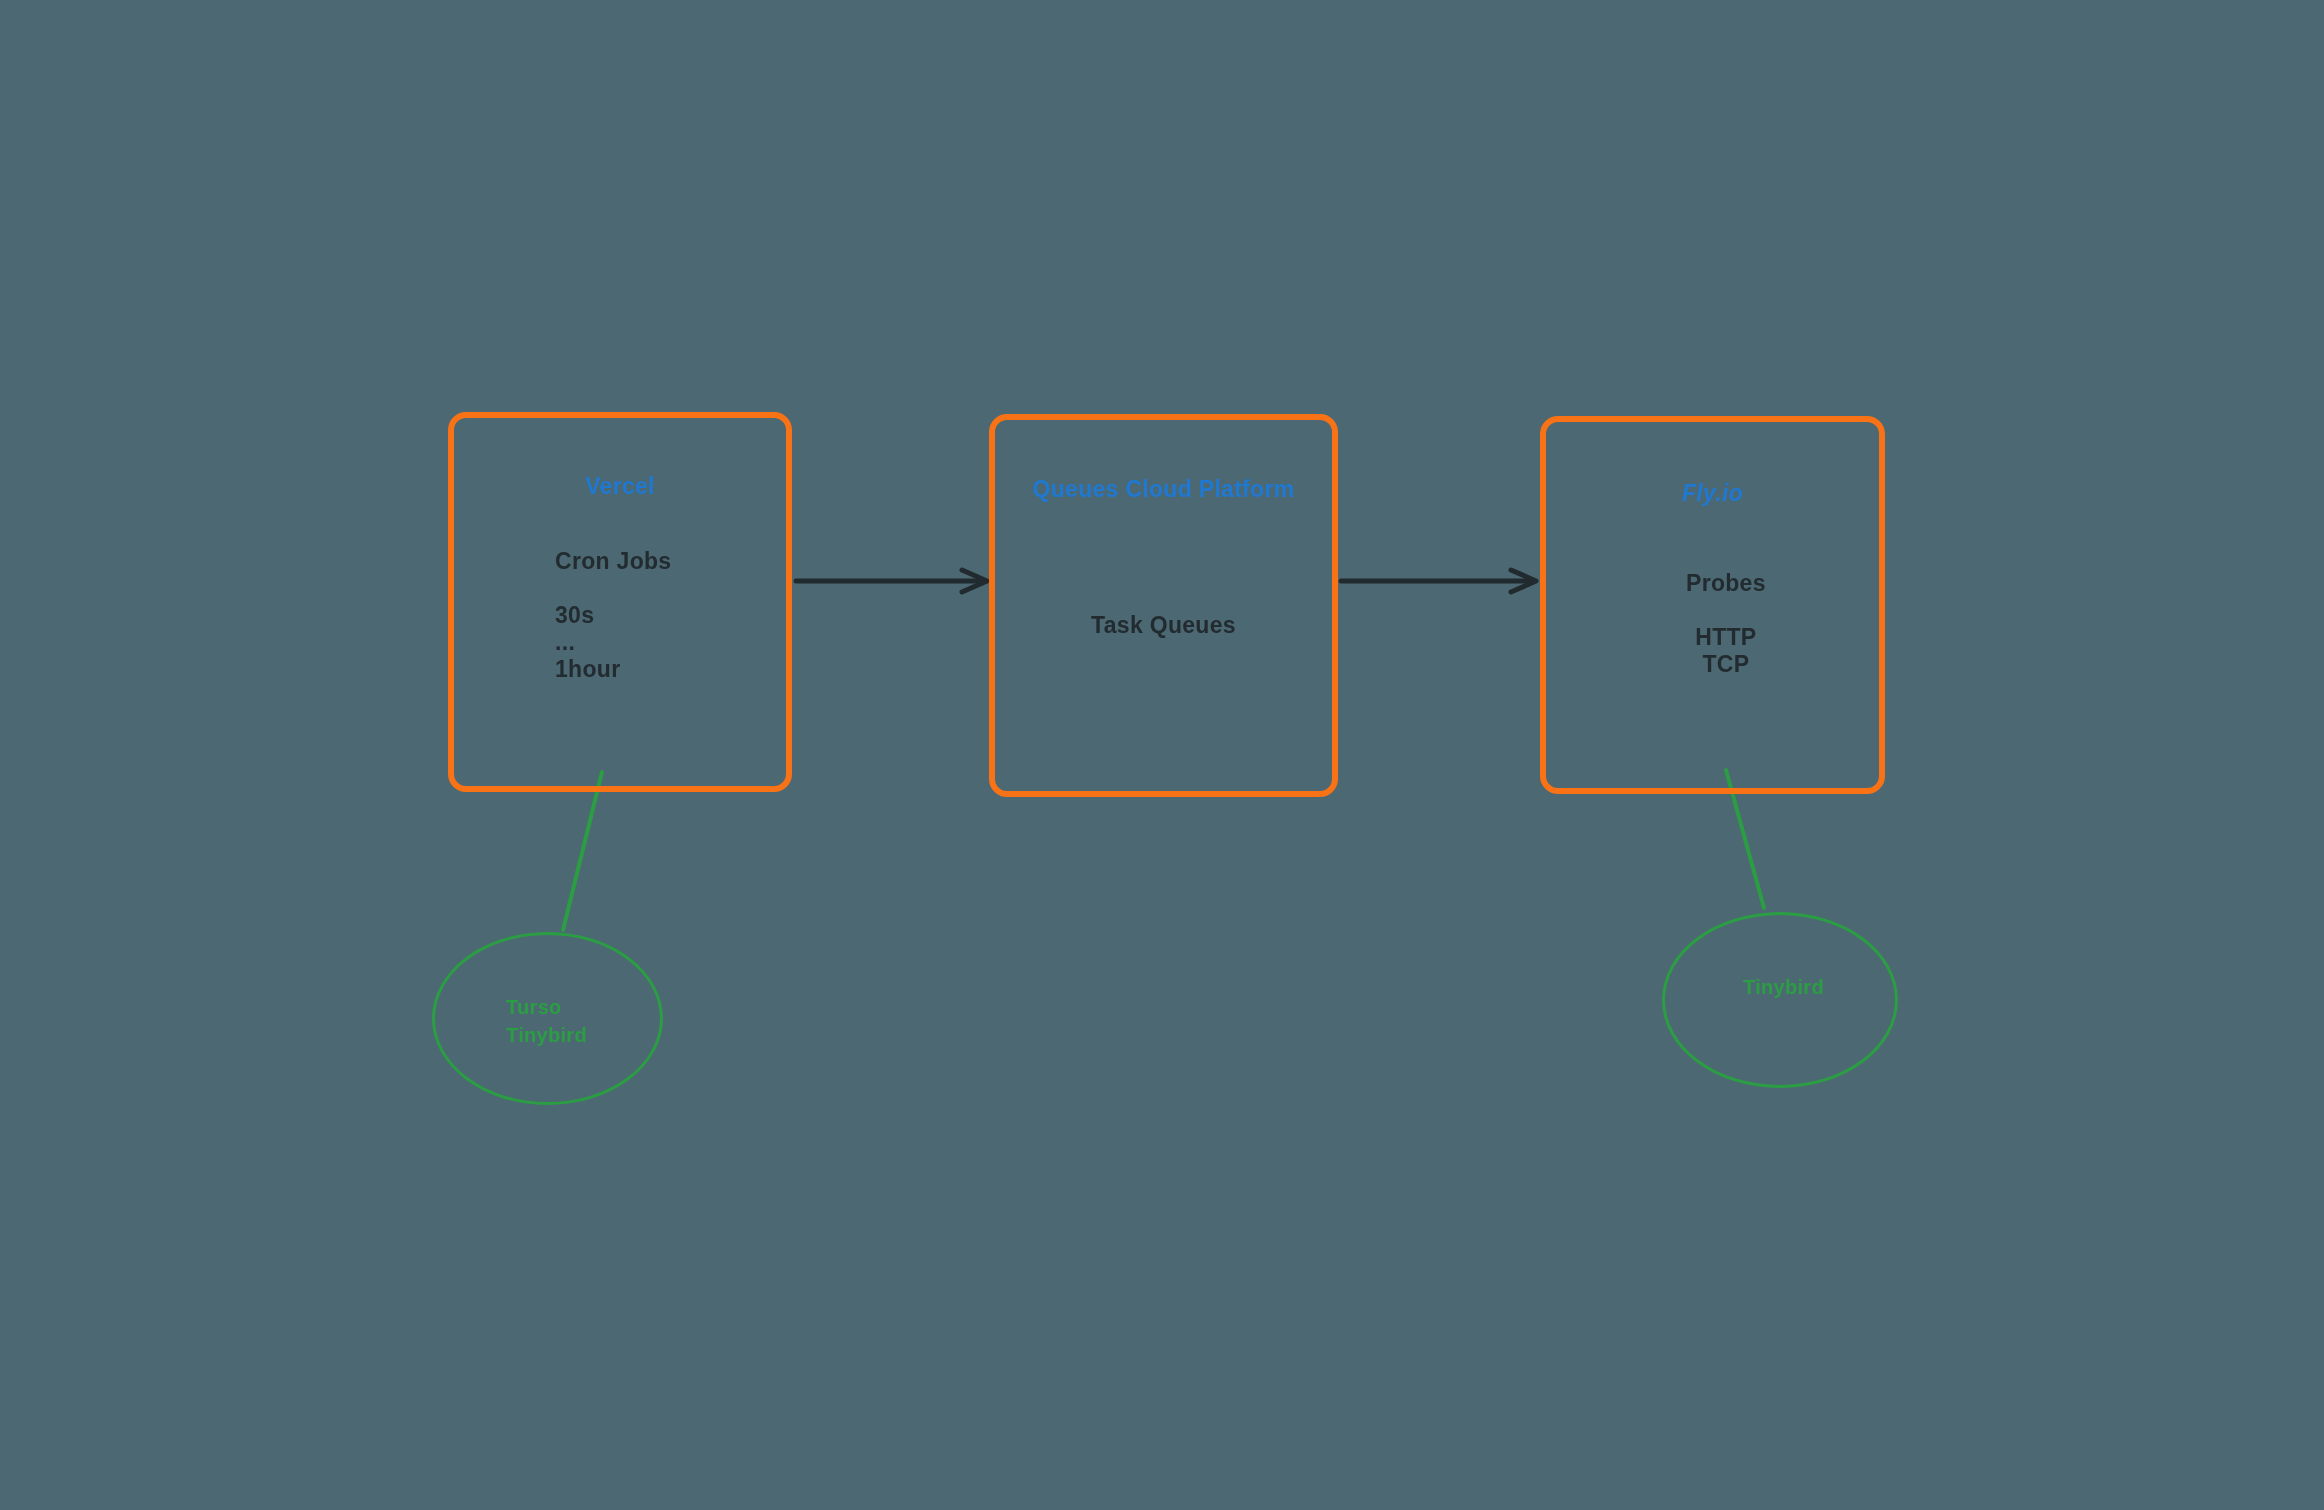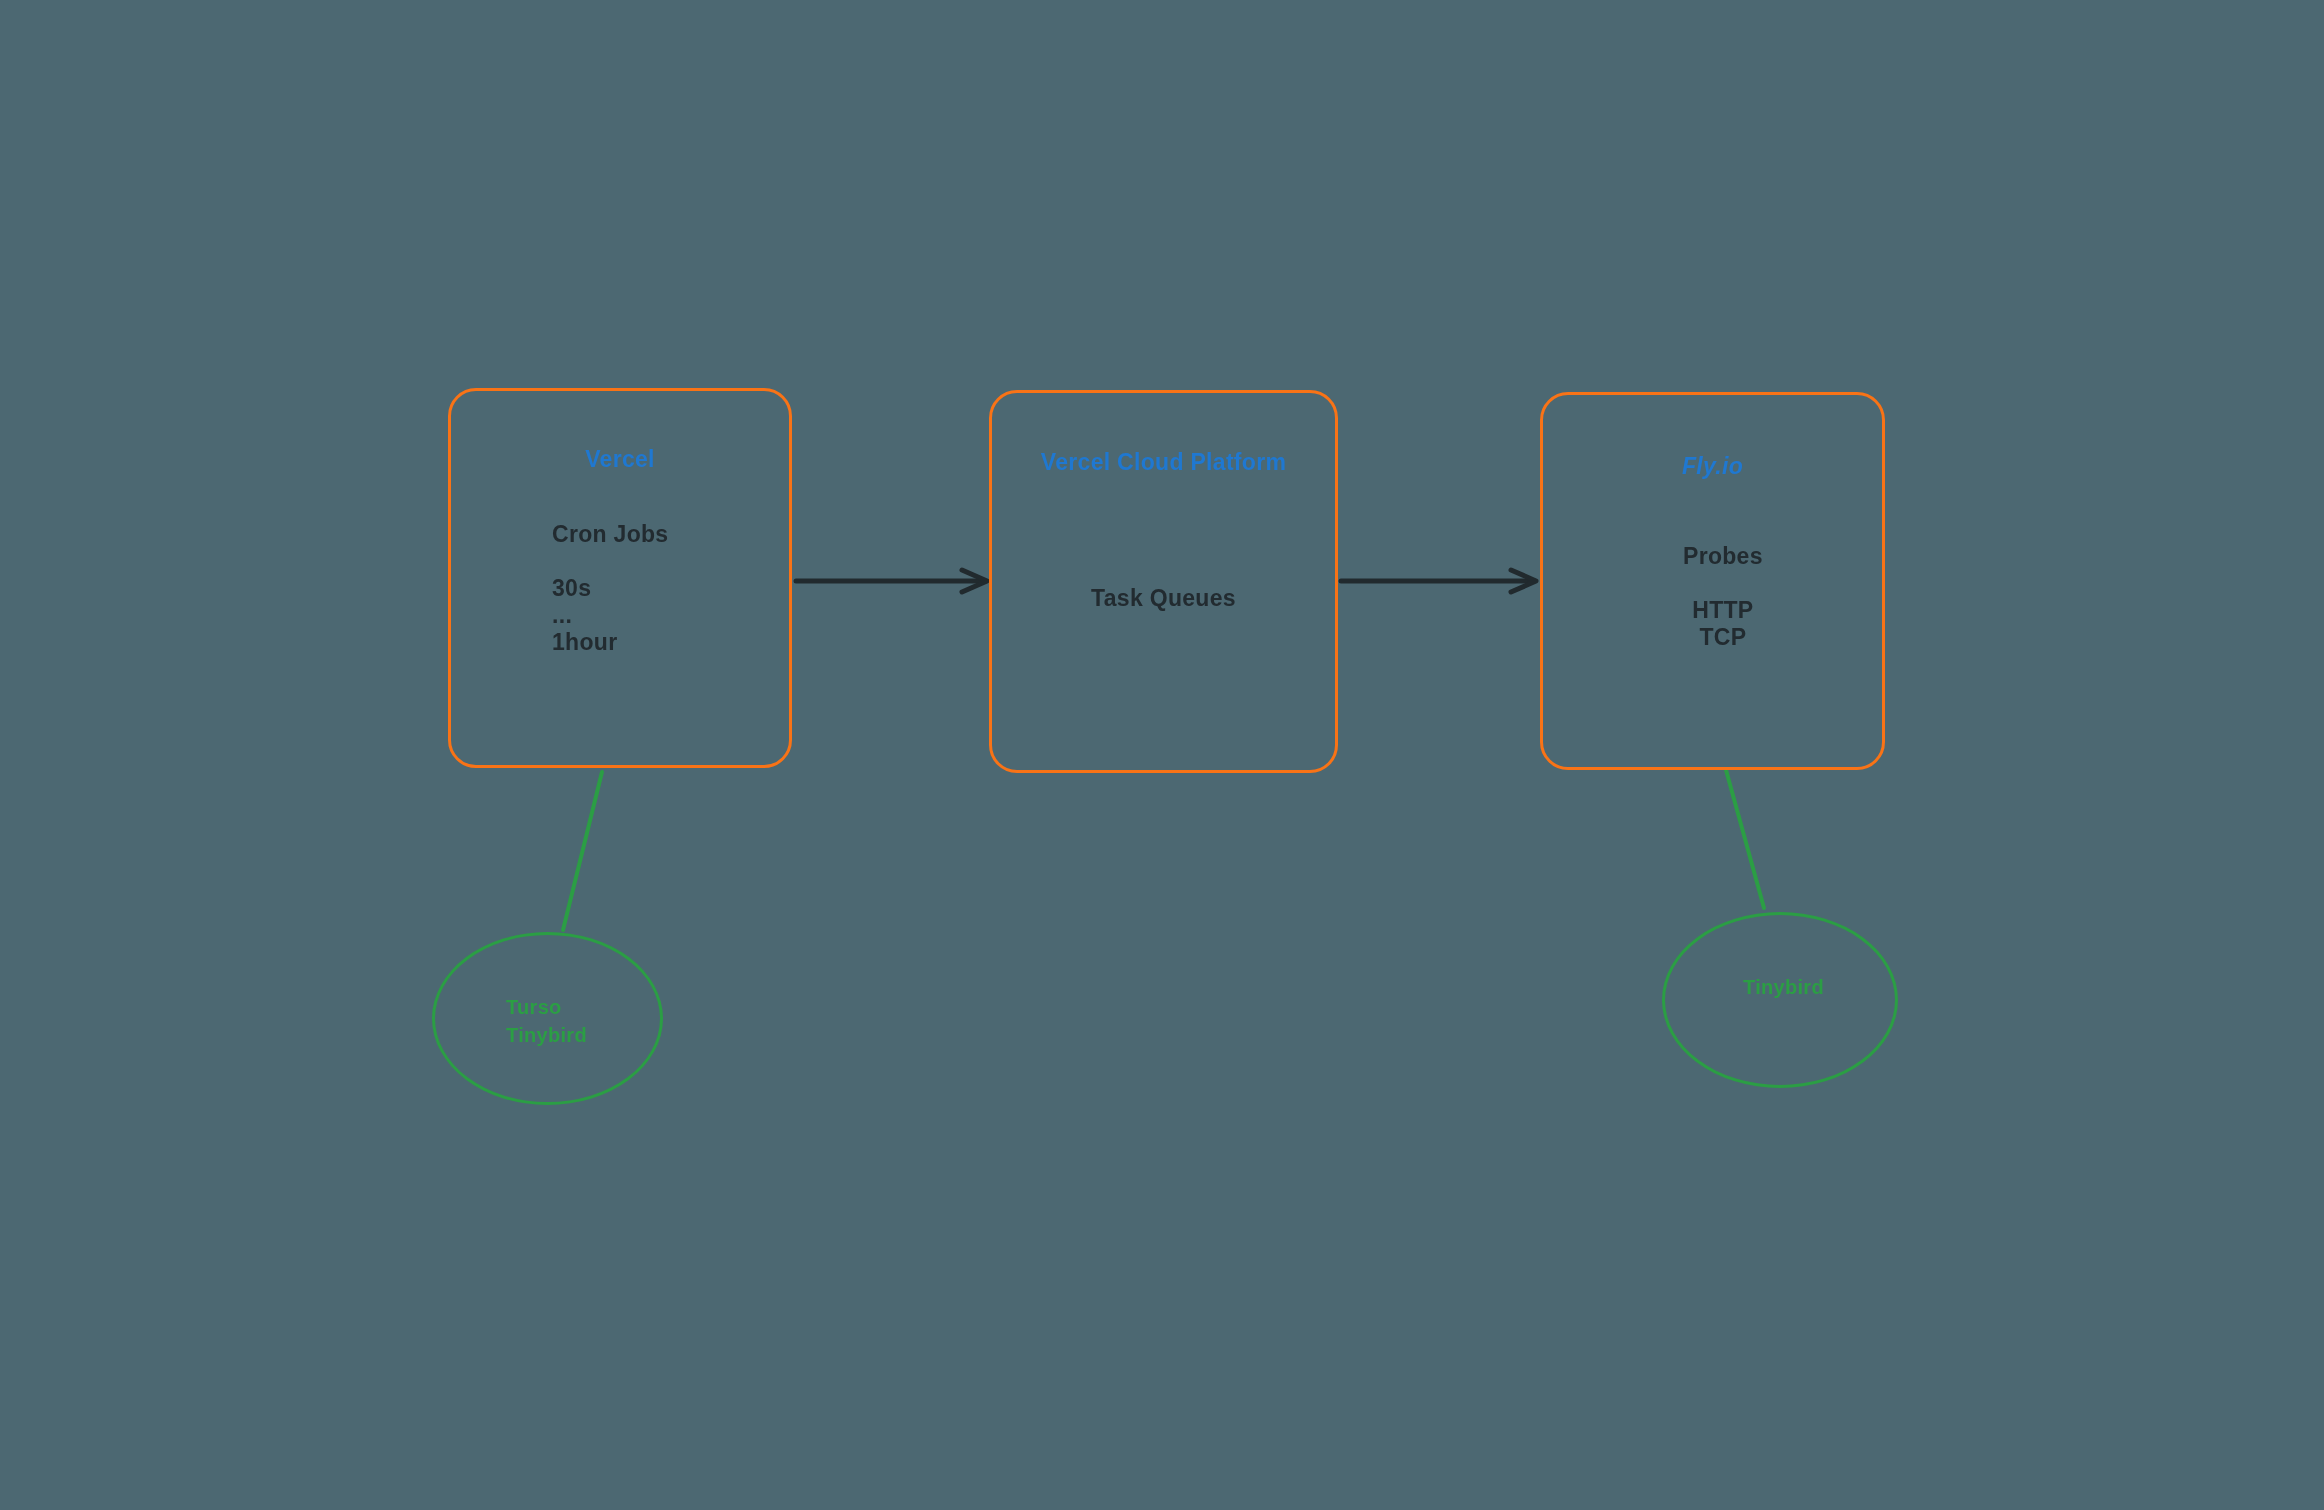--- a/index.html
+++ b/index.html
@@ -17,24 +17,25 @@
     letter-spacing: 0.3px;
   }
   #edge-layer {
     position: absolute;
     left: 0; top: 0;
     width: 2324px; height: 1510px;
     pointer-events: none;
   }
   .node {
     position: absolute;
-    border: 3px solid #f97316;
-    border-radius: 28px;
+    border: 6px solid #f97316;
+    border-radius: 18px;
     background: transparent;
     box-sizing: border-box;
+    margin-top: 24px;
   }
   .node-title {
     position: absolute;
     left: 0; right: 0;
     text-align: center;
     color: #1f78d1;
     font-size: 23px;
     font-weight: 600;
     line-height: 27px;
   }
@@ -101,21 +102,21 @@
     <div class="node-body">
       <div class="line">Cron Jobs</div>
       <div class="line"></div>
       <div class="line">30s</div>
       <div class="line">...</div>
       <div class="line">1hour</div>
     </div>
   </div>
 
   <div class="node node-gcp">
-    <div class="node-title">Vercel Cloud Platform</div>
+    <div class="node-title">Queues Cloud Platform</div>
     <div class="node-body">
       <div class="line">Task Queues</div>
     </div>
   </div>
 
   <div class="node node-flyio">
     <div class="node-title">Fly.io</div>
     <div class="node-body">
       <div class="line">Probes</div>
       <div class="line"></div>

